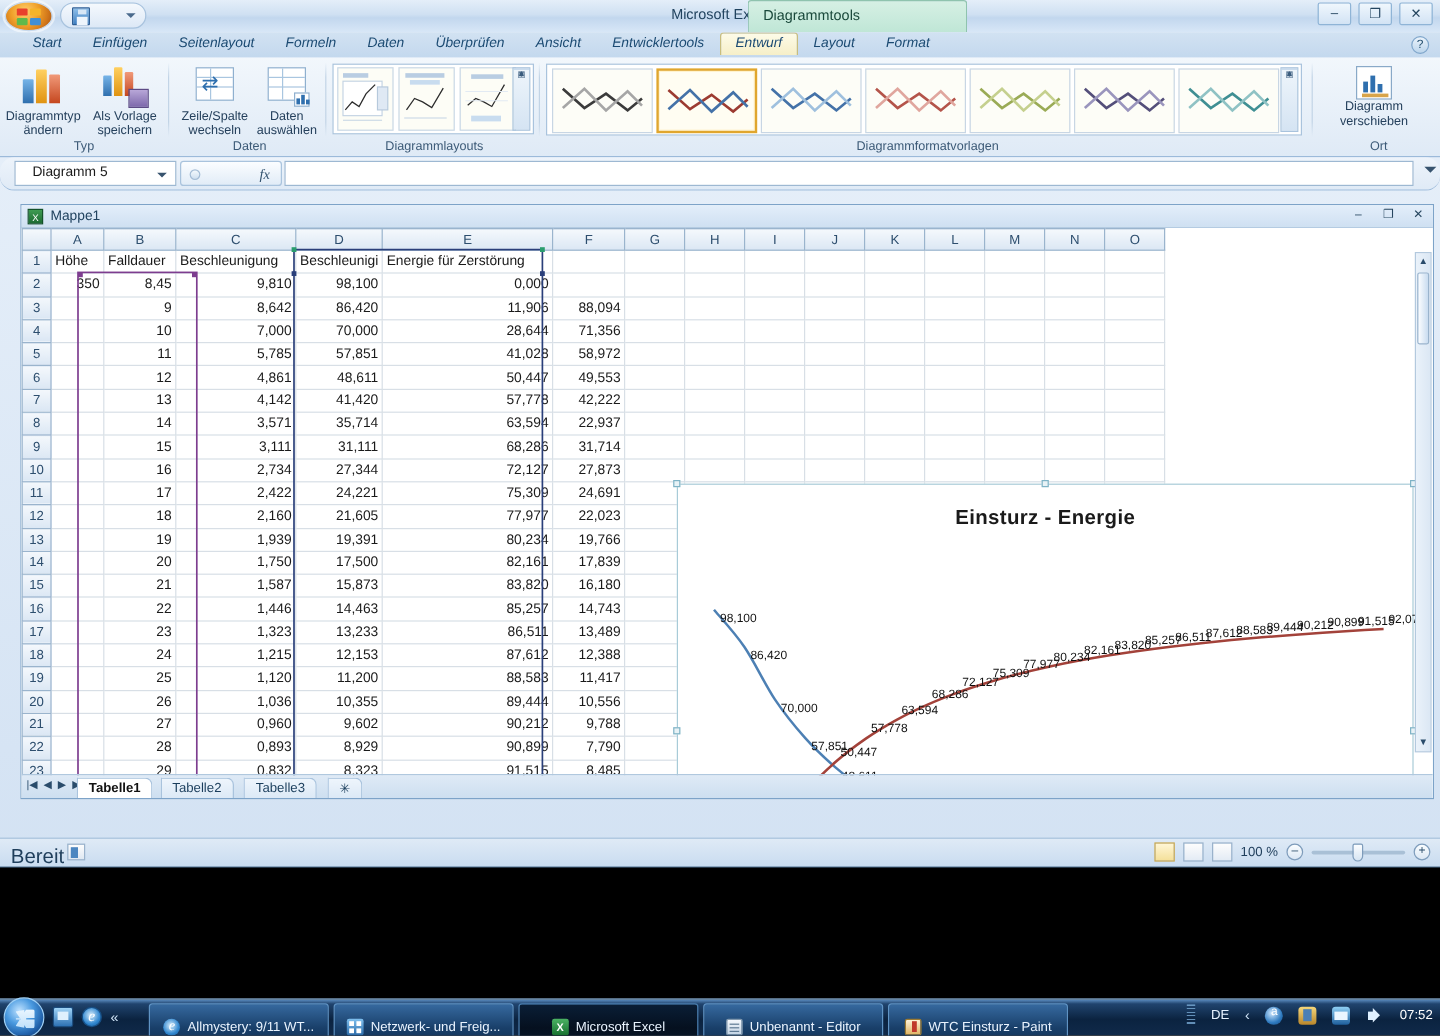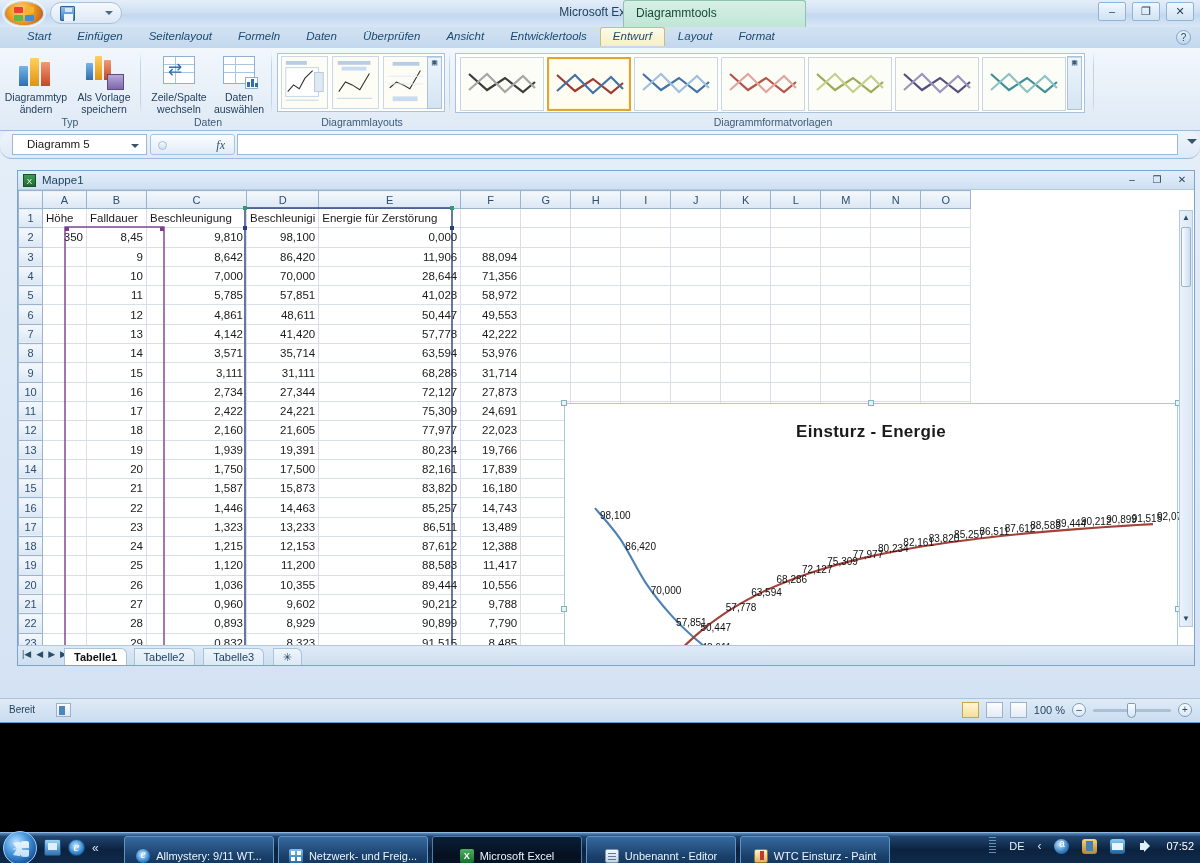--- a/index.html
+++ b/index.html
@@ -181,21 +181,21 @@
     background:linear-gradient(#dfeaf6,#cddff0); border-top:1px solid #b0c8de;}
   .navbtns{ position:absolute; left:4px; top:3px; display:flex; gap:5px; font-size:9px; color:#2a4c6b;}
   .shtab{ position:absolute; top:2px; height:17px; padding:2px 9px 0; font-size:11px;
     background:linear-gradient(#eef5fc,#dce9f6); border:1px solid #a9c3dd; border-bottom:none;
     border-radius:0 6px 0 0; color:#1b3e5c;}
   .shtab.active{ background:#fff; font-weight:bold; color:#111;}
 
   
   .statusbar{ position:absolute; left:0; bottom:0; right:0; height:24px;
     background:linear-gradient(#dfeaf6,#c9dcf0); border-top:1px solid #a8c2dc; }
-  .st-ready{position:absolute;left:9px;top:5px;font-size:10px;color:#1f3e5b;}
+  .st-ready{position:absolute;left:9px;top:5px;font-size:17px;color:#1f3e5b;}
   .st-ico{position:absolute;left:56px;top:4px;width:15px;height:14px;
     background:linear-gradient(#fdfdfd,#dfe8f2);border:1px solid #9ab2cb;}
   .st-ico:after{content:"";position:absolute;left:2px;top:2px;width:6px;height:9px;background:#4c86c0;}
   .zoomarea{position:absolute;right:8px;top:3px;display:flex;align-items:center;gap:7px;}
   .viewbtn{width:17px;height:16px;border:1px solid #9ab2cb;background:linear-gradient(#fdfdfd,#e3ebf5);position:relative;}
   .viewbtn.on{background:linear-gradient(#fff6d6,#f4e09a);border-color:#c9a64a;}
   .zpct{font-size:11px;color:#1f3e5b;}
   .zcirc{width:14px;height:14px;border-radius:50%;border:1px solid #7e9cbb;
     background:linear-gradient(#fafdff,#dbe7f4);font-size:10px;text-align:center;line-height:12px;color:#2a4c6b;}
   .ztrack{position:relative;width:78px;height:3px;background:#a9c0d6;border-radius:2px;}
@@ -460,20 +460,33 @@
               <svg width="82" height="50" viewBox="0 0 82 50">
                 <polyline points="8,16 26,32 44,20 62,34 74,24" fill="none" stroke="#3f8f93" stroke-width="2.2"></polyline>
                 <polyline points="8,32 26,16 44,34 62,18 74,30" fill="none" stroke="#8fc2c4" stroke-width="2.2"></polyline>
               </svg>
             </div>
           </div>
       <div class="grp-lbl">Diagrammformatvorlagen</div>
     </div>
     <div class="grp-sep" style="left:1093px;"></div>
 
+    <div class="grp" style="left:1099px;width:100px;">
+      <div class="bigbtn movebtn" style="left:13px;">
+        <div class="ic2">
+              <s></s>
+              <s></s>
+              <s></s>
+              <u></u>
+            </div>
+        <span class="t">Diagramm</span>
+        <span class="t">verschieben</span>
+      </div>
+      <div class="grp-lbl">Ort</div>
+    </div>
   </div>
 
   <div class="fbar">
     <div class="namebox">
       <span>Diagramm 5</span>
       <i></i>
     </div>
     <div class="fxgrp">
       <div class="dot"></div>
       <div class="fx">fx</div>
@@ -640,21 +653,21 @@
                 <td class="cell num"></td>
                 <td class="cell num"></td>
               </tr>
               <tr>
                 <td class="rowhead">8</td>
                 <td class="cell num"></td>
                 <td class="cell num">14</td>
                 <td class="cell num">3,571</td>
                 <td class="cell num">35,714</td>
                 <td class="cell num">63,594</td>
-                <td class="cell num">53,976</td>
+                <td class="cell num">22,937</td>
                 <td class="cell num"></td>
                 <td class="cell num"></td>
                 <td class="cell num"></td>
                 <td class="cell num"></td>
                 <td class="cell num"></td>
                 <td class="cell num"></td>
                 <td class="cell num"></td>
                 <td class="cell num"></td>
                 <td class="cell num"></td>
               </tr>

